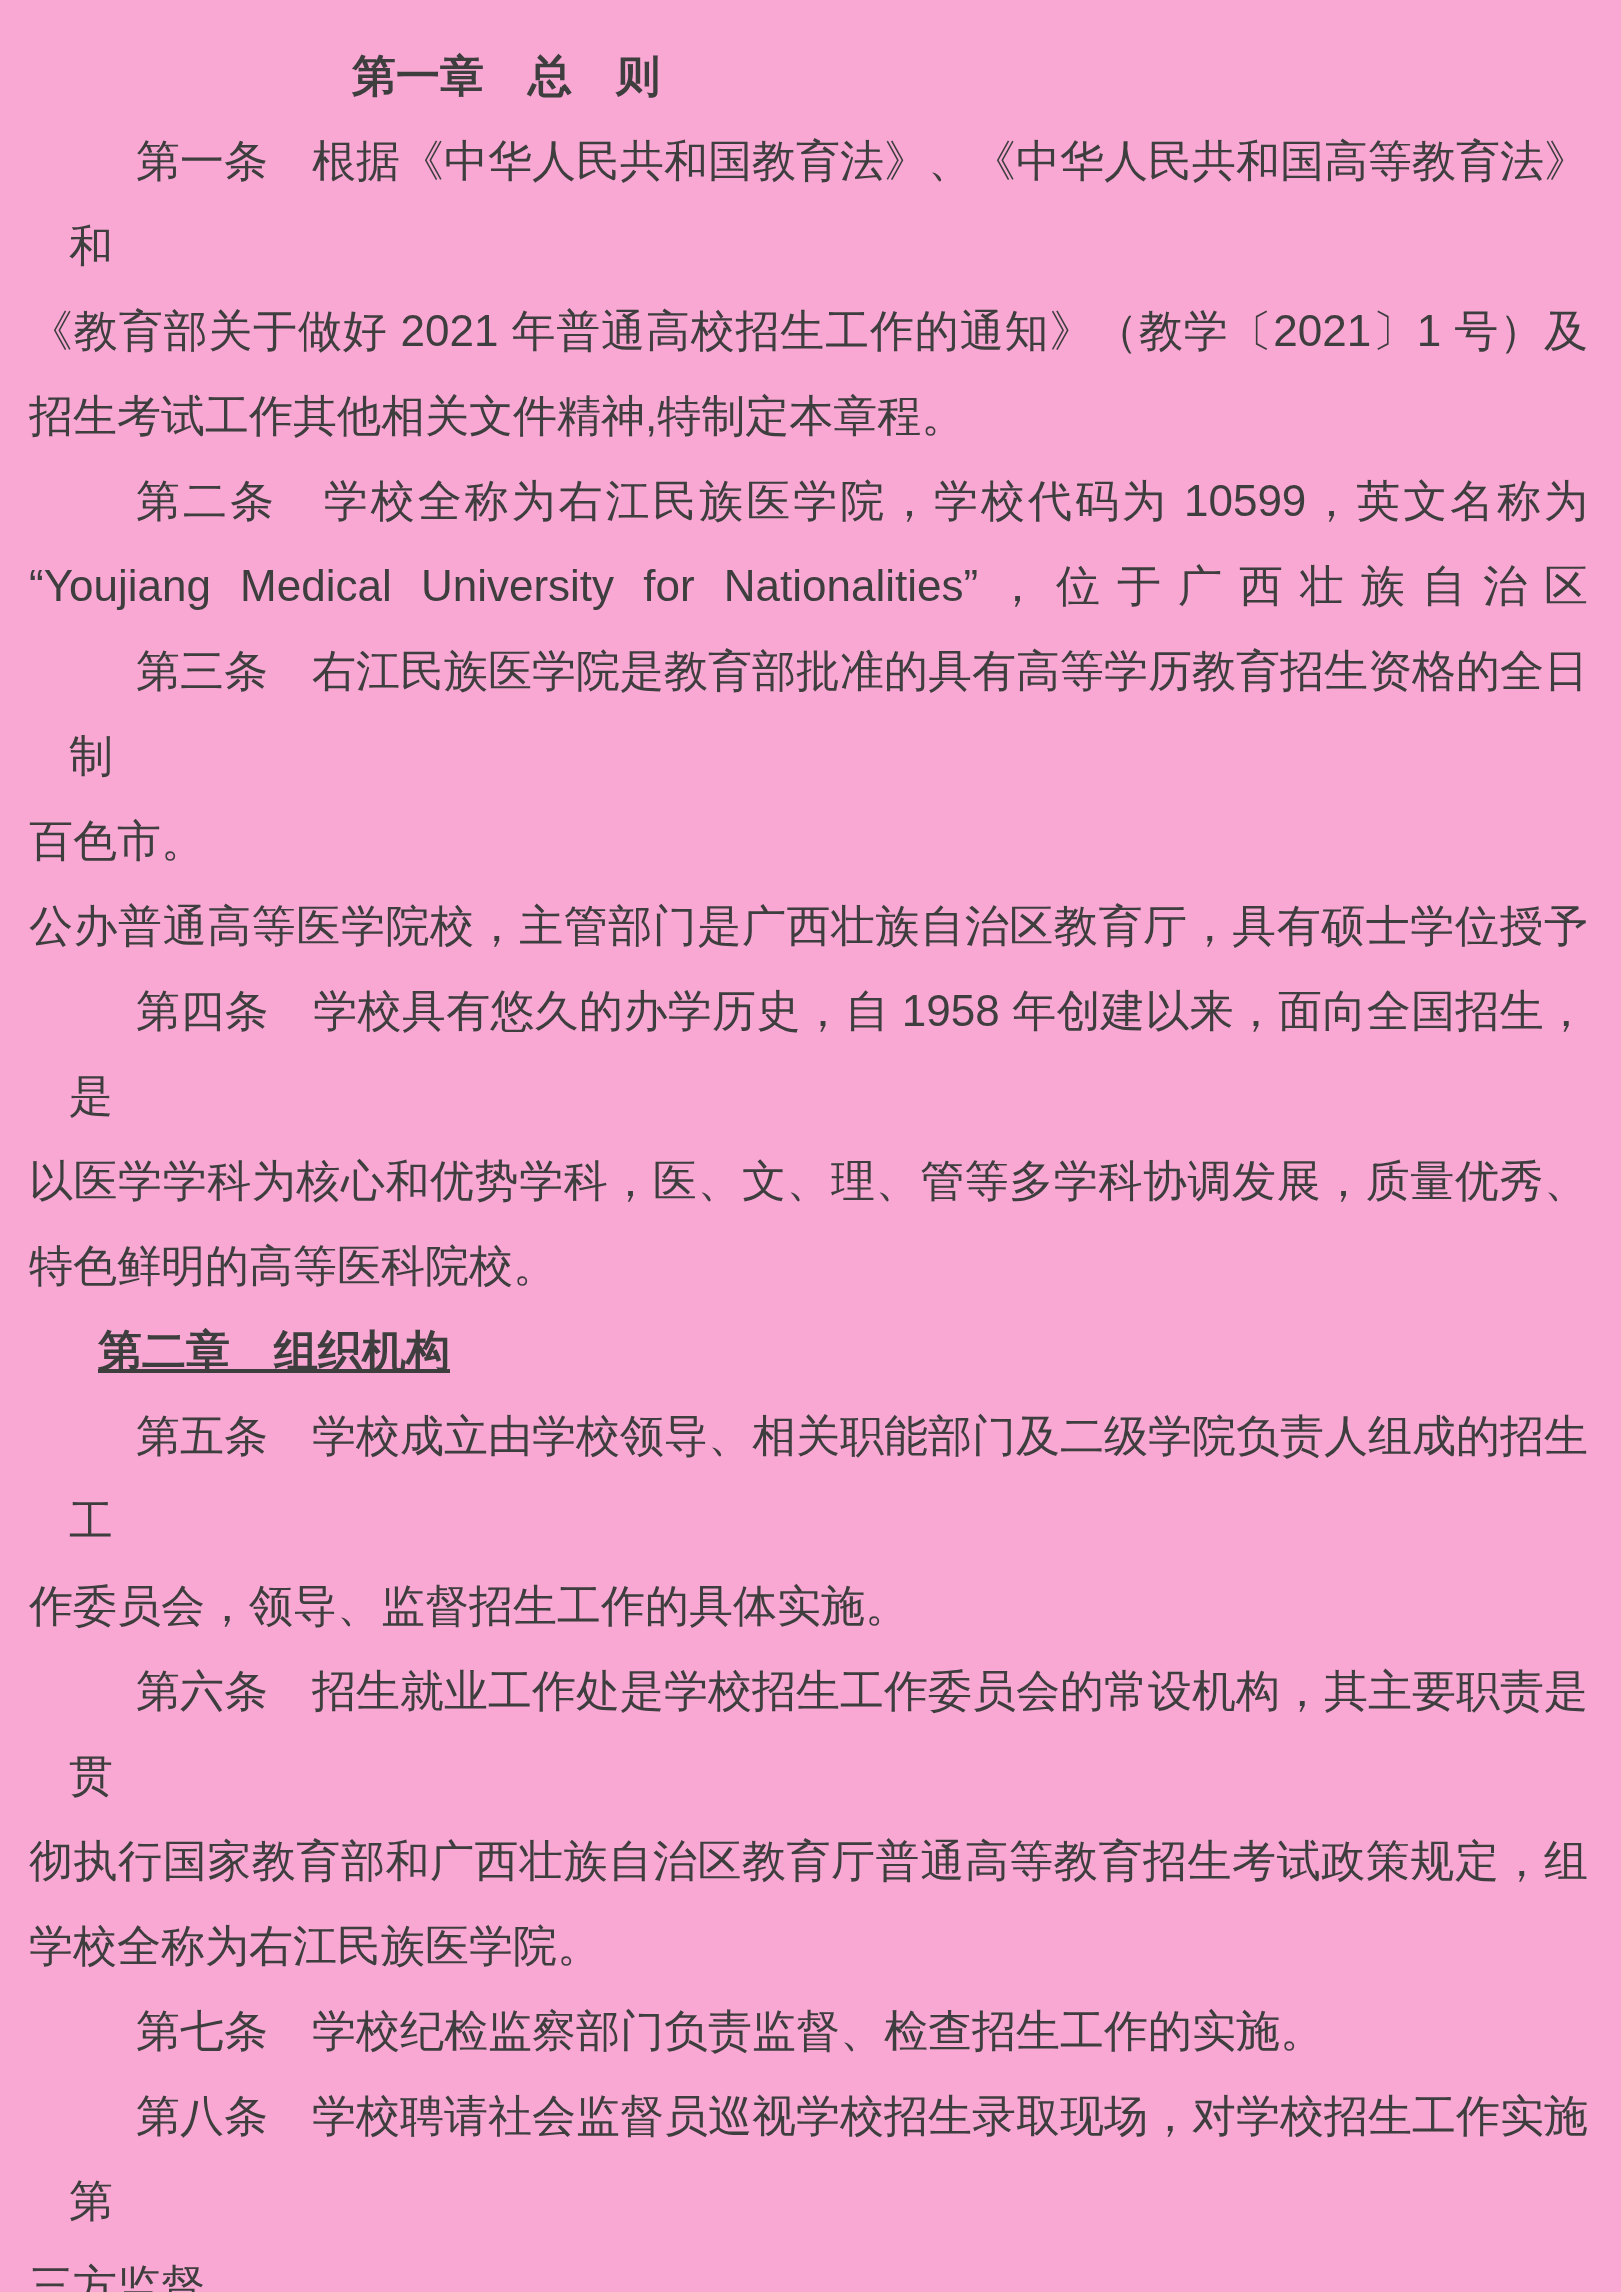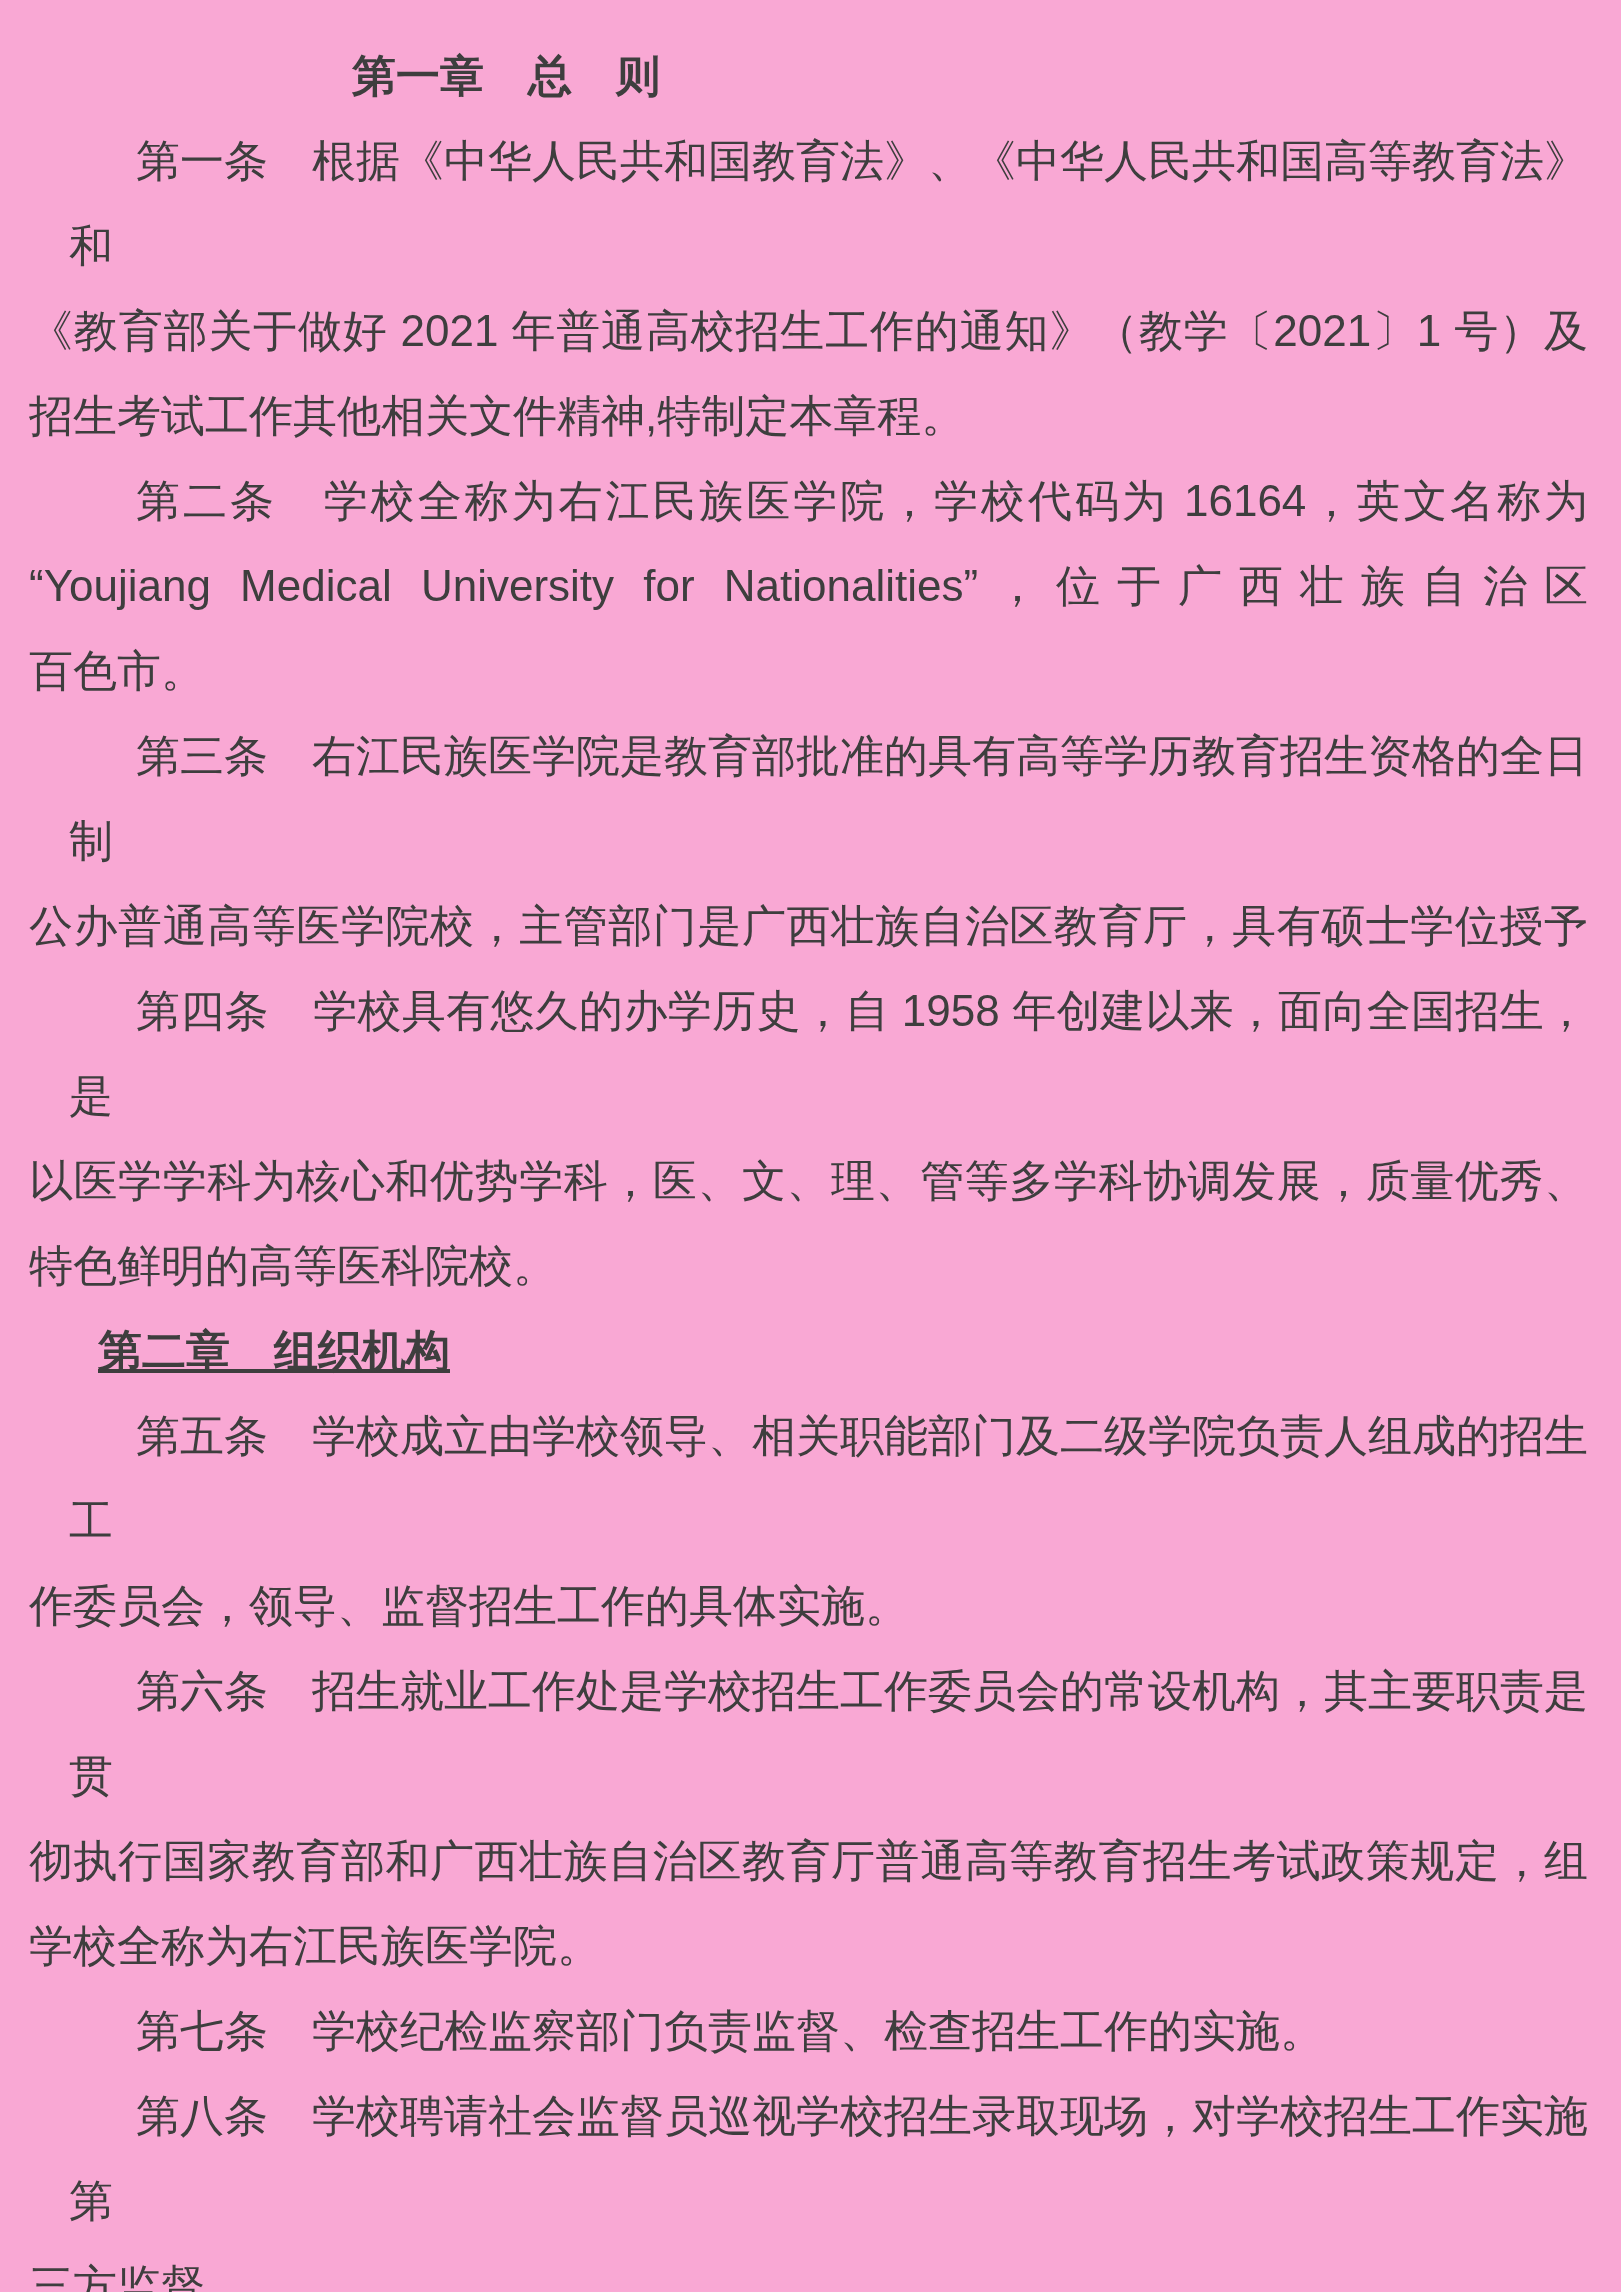--- a/index.html
+++ b/index.html
@@ -49,24 +49,24 @@
   }
 </style>
 </head>
 <body>
 
 <div class="page">
   <div class="line chapter ch1">第一章　总　则</div>
   <div class="line first justify">第一条　根据《中华人民共和国教育法》、《中华人民共和国高等教育法》和</div>
   <div class="line justify">《教育部关于做好 2021 年普通高校招生工作的通知》（教学〔2021〕1 号）及</div>
   <div class="line">招生考试工作其他相关文件精神,特制定本章程。</div>
-  <div class="line first justify">第二条　学校全称为右江民族医学院，学校代码为 16164，英文名称为</div>
+  <div class="line first justify">第二条　学校全称为右江民族医学院，学校代码为 10599，英文名称为</div>
   <div class="line justify">“Youjiang Medical University for Nationalities”，位于广西壮族自治区</div>
+  <div class="line first justify">第三条　右江民族医学院是教育部批准的具有高等学历教育招生资格的全日制</div>
   <div class="line">百色市。</div>
-  <div class="line first justify">第三条　右江民族医学院是教育部批准的具有高等学历教育招生资格的全日制</div>
   <div class="line justify">公办普通高等医学院校，主管部门是广西壮族自治区教育厅，具有硕士学位授予</div>
   <div class="line first justify">第四条　学校具有悠久的办学历史，自 1958 年创建以来，面向全国招生，是</div>
   <div class="line justify">以医学学科为核心和优势学科，医、文、理、管等多学科协调发展，质量优秀、</div>
   <div class="line">特色鲜明的高等医科院校。</div>
   <div class="line chapter ch23">第二章　组织机构</div>
   <div class="line first justify">第五条　学校成立由学校领导、相关职能部门及二级学院负责人组成的招生工</div>
   <div class="line">作委员会，领导、监督招生工作的具体实施。</div>
   <div class="line first justify">第六条　招生就业工作处是学校招生工作委员会的常设机构，其主要职责是贯</div>
   <div class="line justify">彻执行国家教育部和广西壮族自治区教育厅普通高等教育招生考试政策规定，组</div>
   <div class="line">学校全称为右江民族医学院。</div>

